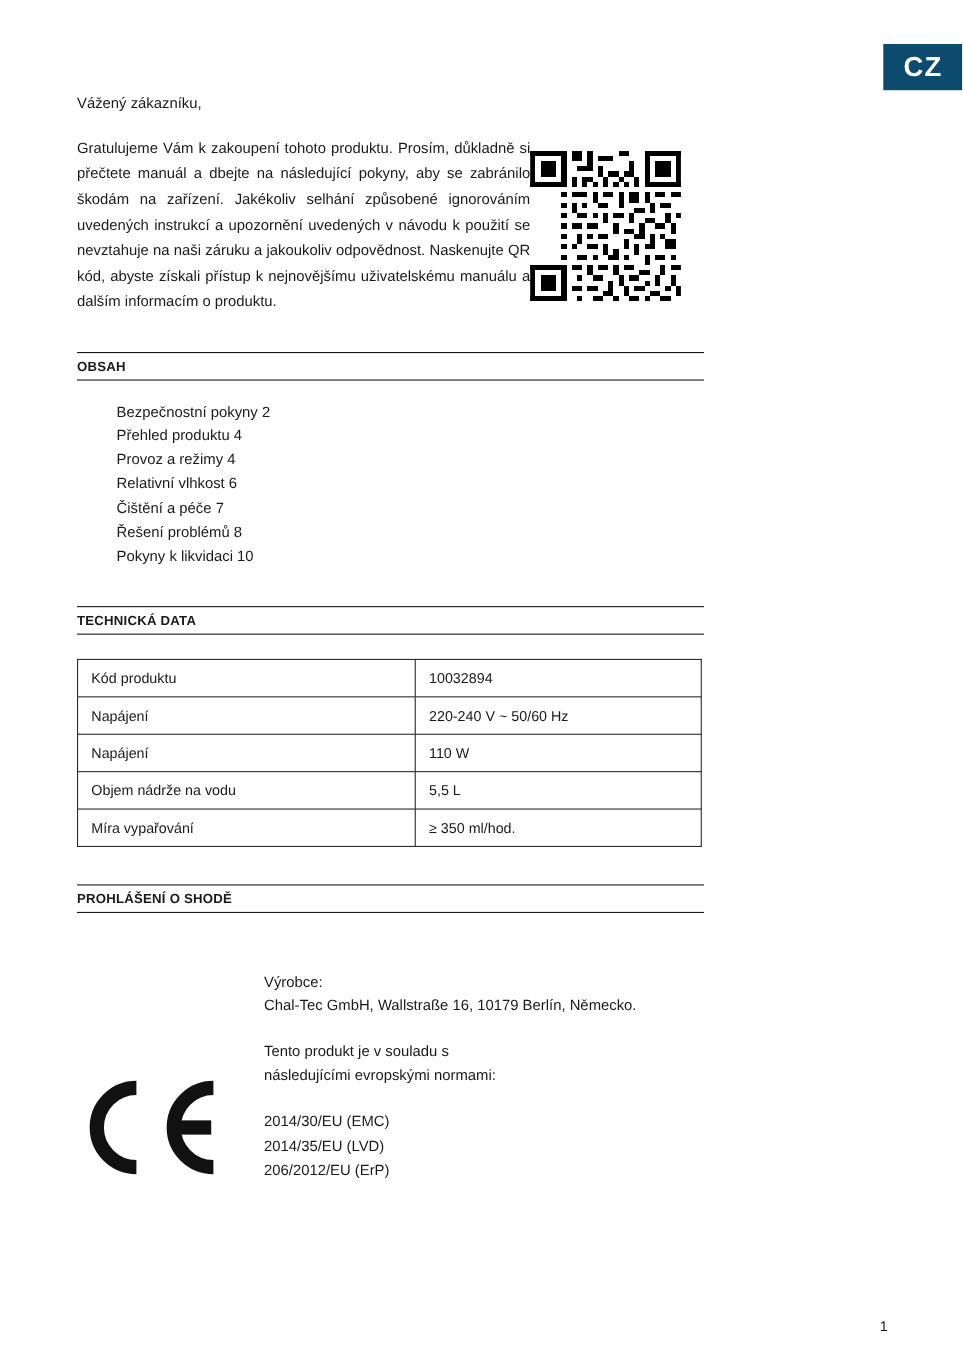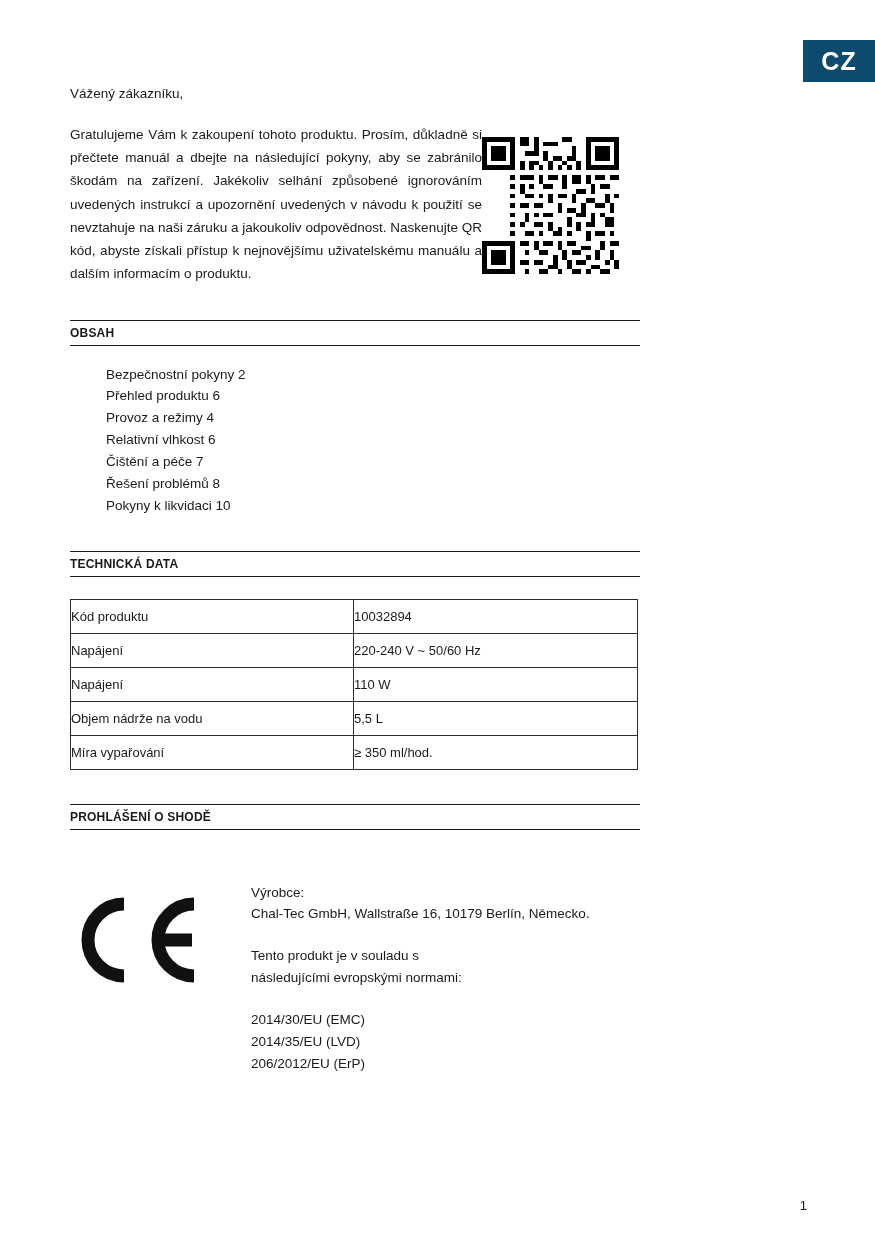--- a/index.html
+++ b/index.html
@@ -100,30 +100,31 @@
   
   table.specs {
     border-collapse: collapse;
     width: 568px;
     margin-top: 22px;
     table-layout: fixed;
   }
   table.specs td {
     border: 1px solid #2b2b2b;
     font-size: 13px;
-    padding: 9px 0;
+    padding: 9px 12px;
     height: 13px;
   }
   table.specs td.k { width: 282px; }
 
   
   .conformity {
     display: flex;
     margin-top: 30px;
-    gap: 41px;
+    gap: 30px;
+    align-items: flex-end;
   }
   .ce-mark {
     width: 140px;
     flex: 0 0 140px;
     padding-top: 30px;
     display: flex;
     justify-content: center;
   }
   .conf-text {
     font-size: 13.5px;
@@ -289,21 +290,21 @@
         </svg>
       </div>
     </div>
 
     <div class="section">
       <hr class="rule">
       <h2 class="section-title">OBSAH</h2>
       <hr class="rule">
       <ul class="toc">
         <li>Bezpečnostní pokyny 2</li>
-        <li>Přehled produktu 6</li>
+        <li>Přehled produktu 4</li>
         <li>Provoz a režimy 4</li>
         <li>Relativní vlhkost 6</li>
         <li>Čištění a péče 7</li>
         <li>Řešení problémů 8</li>
         <li>Pokyny k likvidaci 10</li>
       </ul>
     </div>
 
     <div class="section">
       <hr class="rule">

